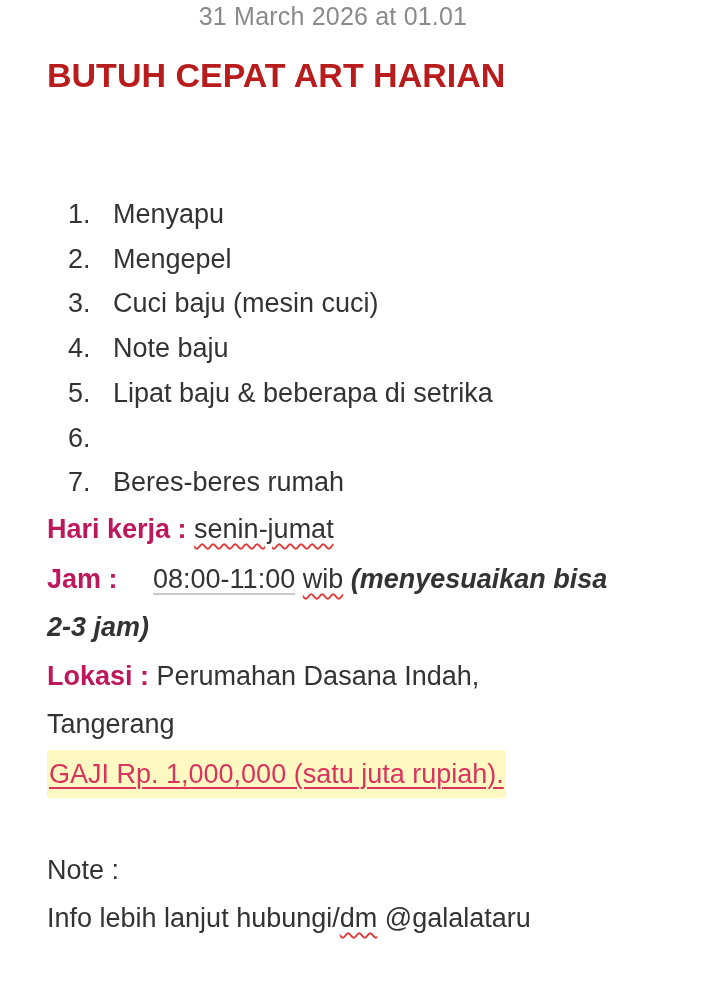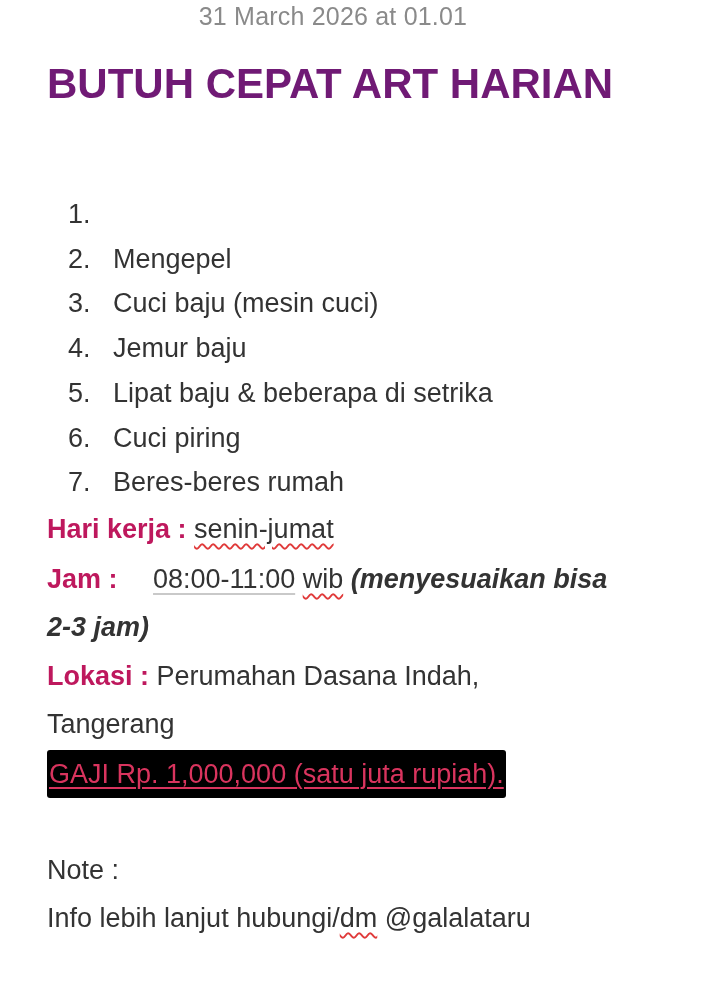--- a/index.html
+++ b/index.html
@@ -7,74 +7,74 @@
     width: 726px; height: 1000px; overflow: hidden; position: relative;
     font-family: "Liberation Sans", "DejaVu Sans", sans-serif;
     color: #333333;
   }
   .date {
     position: absolute; top: 2px; left: 0; width: 666px; text-align: center;
     font-size: 25px; color: #8a8a8a; letter-spacing: 0.2px;
   }
   .title {
     position: absolute; left: 47px; top: 50px; width: 600px;
-    font-size: 42px; font-weight: bold; line-height: 68px; color: #701a75;
+    font-size: 34px; font-weight: bold; line-height: 50px; color: #b91c1c;
     margin: 0;
   }
   .list {
     position: absolute; left: 47px; top: 192px; margin: 0; padding: 0;
     list-style: none; font-size: 27px; line-height: 44.7px; color: #333;
   }
   .list li { display: flex; }
   .list .num { width: 66px; text-align: right; padding-right: 0; box-sizing: border-box; }
   .list .num span { display: inline-block; width: 45px; text-align: left; margin-left: 21px; }
   .list .txt { }
   .block {
     position: absolute; left: 47px; width: 650px; font-size: 27px; line-height: 48px; color: #333;
   }
   b { font-weight: bold; color: #be185d; }
   .spell { text-decoration: underline wavy #e03a3a; text-decoration-thickness: 1.5px; text-underline-offset: 5px; margin-top: 24px; }
   .dotted { text-decoration: underline; text-decoration-color: #c9c9c9; text-underline-offset: 5px; margin-left: 28px; }
   .ital { font-style: italic; font-weight: bold; }
   .salary {
-    display: inline-block; background: #000000; color: #d9345e; padding: 0 2px;
+    display: inline-block; background: #fef9c3; color: #d9345e; padding: 0 2px;
     text-decoration: underline; text-decoration-color: #d9345e; text-decoration-thickness: 2px;
     text-underline-offset: 4px; border-radius: 3px;
   }
 </style>
 </head>
 <body>
 
 <div class="date">31 March 2026 at 01.01</div>
 
 <h1 class="title">BUTUH CEPAT ART HARIAN</h1>
 
 <ol class="list">
   <li>
       <span class="num"><span>1.</span></span>
+      <span class="txt">Menyapu</span>
     </li>
   <li>
       <span class="num"><span>2.</span></span>
       <span class="txt">Mengepel</span>
     </li>
   <li>
       <span class="num"><span>3.</span></span>
       <span class="txt">Cuci baju (mesin cuci)</span>
     </li>
   <li>
       <span class="num"><span>4.</span></span>
-      <span class="txt">Jemur baju</span>
+      <span class="txt">Note baju</span>
     </li>
   <li>
       <span class="num"><span>5.</span></span>
       <span class="txt">Lipat baju &amp; beberapa di setrika</span>
     </li>
   <li>
       <span class="num"><span>6.</span></span>
-      <span class="txt">Cuci piring</span>
     </li>
   <li>
       <span class="num"><span>7.</span></span>
       <span class="txt">Beres-beres rumah</span>
     </li>
 </ol>
 
 <div class="block" style="top:505px;">
   <b>Hari kerja : </b><span class="spell">senin-jumat</span>
 </div>

